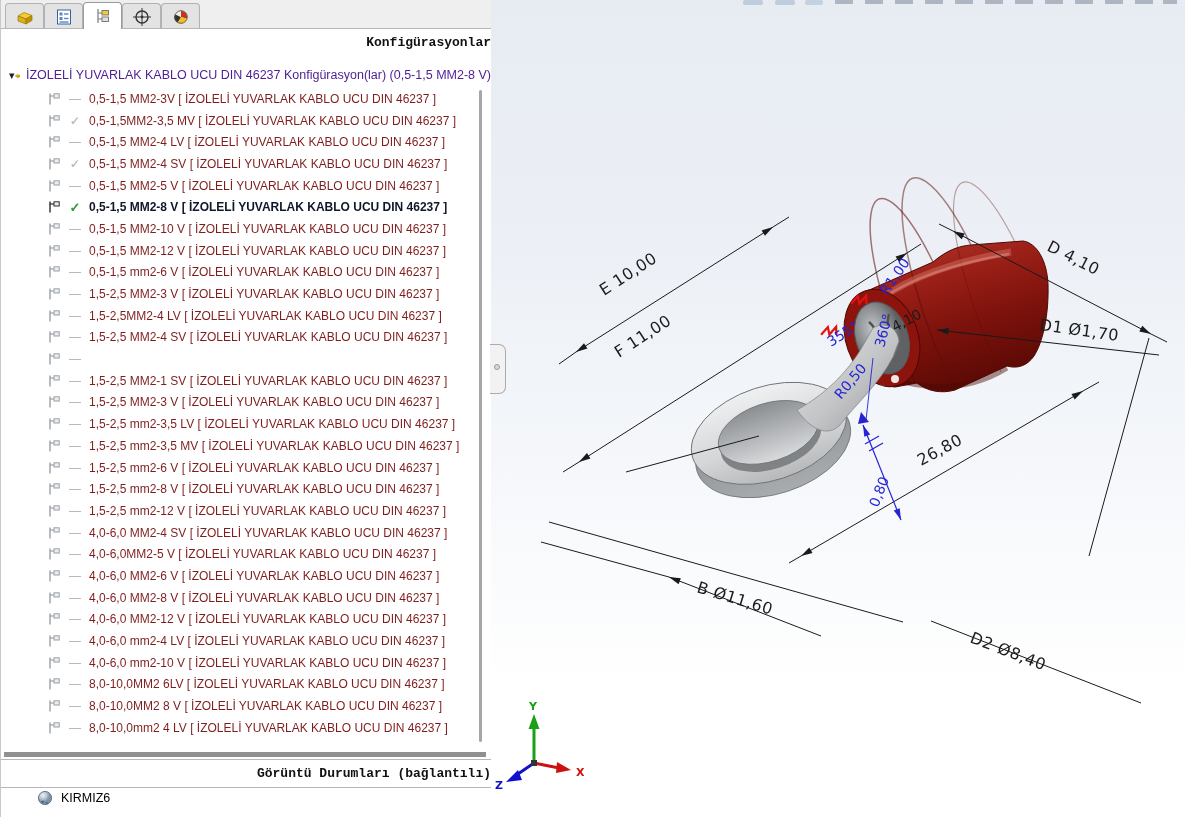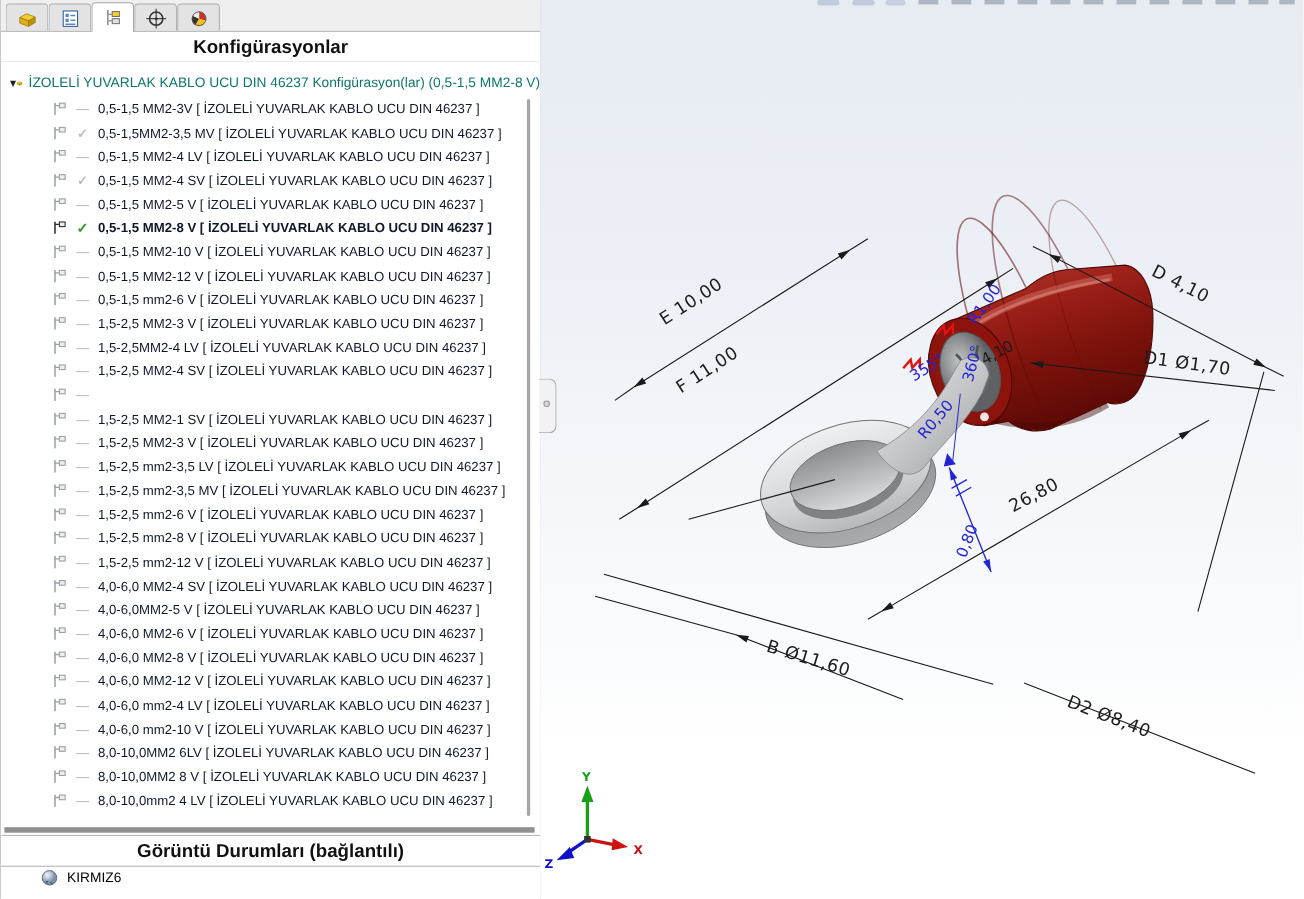--- a/index.html
+++ b/index.html
@@ -9,33 +9,33 @@
   .panel{position:absolute;left:0;top:0;width:490px;height:817px;background:#fff;
          border-right:1px solid #a9a9a9;}
   .tabbar{position:absolute;left:0;top:0;width:100%;height:28px;background:#efefef;
           border-bottom:1px solid #c2c2c2;}
   .tab{position:absolute;top:3px;width:37px;height:25px;background:#e3e3e3;
        border:1px solid #b2b2b2;border-bottom:none;border-radius:4px 4px 0 0;
        display:flex;align-items:center;justify-content:center;}
   .tab.active{background:#fff;height:26px;top:2px;border-color:#9a9a9a;z-index:2;}
   .panel-header,.bottom-header{position:absolute;left:0;width:100%;height:27px;background:#fff;
        border-top:1px solid #b7b7b7;border-bottom:1px solid #b7b7b7;
-       text-align:center;font-weight:bold;font-size:17px;color:#111;line-height:27px;}
+       text-align:right;font-weight:bold;font-size:13px;color:#111;line-height:27px;font-family:Liberation Mono, monospace;}
   .panel-header{top:28px;}
   .tree{position:absolute;left:0;top:56px;width:100%;height:695px;overflow:hidden;background:#fff;}
   .root-row{display:flex;align-items:center;height:26px;padding-left:8px;margin-top:6px;}
   .expander{width:16px;font-size:11px;color:#222;cursor:default;}
-  .root-label{font-size:12.5px;color:#0f766e;margin-left:6px;white-space:nowrap;}
+  .root-label{font-size:12.5px;color:#4c1d95;margin-left:6px;white-space:nowrap;}
   .row{display:flex;align-items:center;height:21.7px;padding-left:46px;white-space:nowrap;}
   .cfg-ic{flex:0 0 auto;color:#9aa0a6;margin-right:4px;}
   .row.active .cfg-ic{color:#2d2d2d;}
   .status{width:20px;text-align:center;font-size:12px;color:#b2b2b2;flex:0 0 auto;}
   .status.st-check-gray{color:#bdbdbd;font-weight:bold;}
   .status.st-check-green{color:#2e9b2e;font-weight:bold;font-size:13px;}
-  .row .label{font-size:12px;color:#0f172a;margin-left:4px;}
+  .row .label{font-size:12px;color:#7f1d1d;margin-left:4px;}
   .row.active .label{color:#0f172a;font-weight:bold;}
   .vscroll{position:absolute;right:9px;top:90px;width:3px;height:652px;background:#a6a6a6;border-radius:2px;}
   .split-thick{position:absolute;left:3px;right:5px;top:752px;height:5px;background:#909090;}
   .bottom-header{top:759px;}
   .ds-row{position:absolute;left:0;top:787px;width:100%;height:22px;display:flex;align-items:center;padding-left:36px;box-sizing:border-box;}
   .ds-row .label{font-size:12.5px;color:#000;margin-left:7px;}
   
   .grip{position:absolute;left:489px;top:344px;width:15px;height:48px;background:#f2f2f2;
         border:1px solid #ababab;border-left:none;border-radius:0 7px 7px 0;z-index:5;}
   .grip-dot{position:absolute;left:4px;top:19px;width:6px;height:6px;border-radius:50%;

